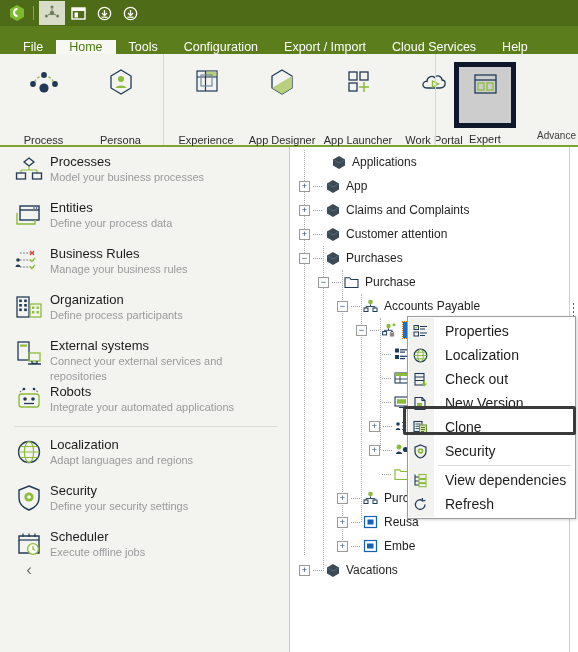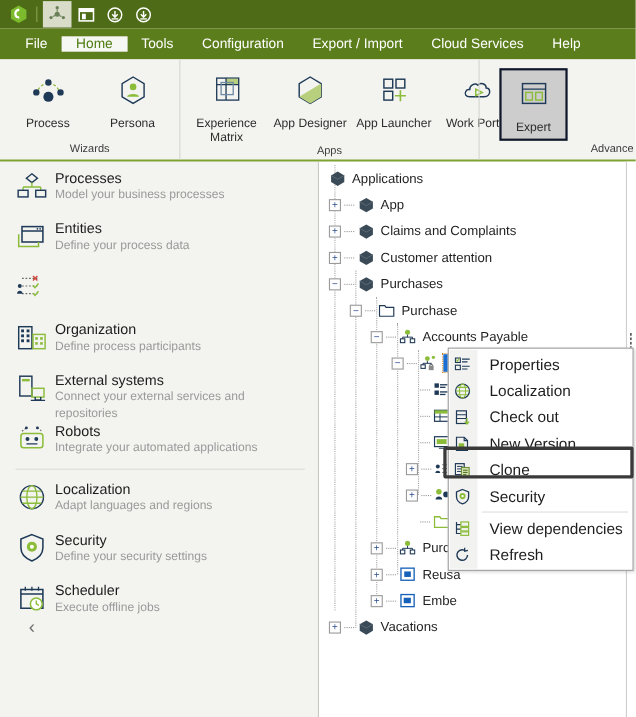--- a/index.html
+++ b/index.html
@@ -37,21 +37,21 @@
     width: 26px; height: 24px;
     display: flex; align-items: center; justify-content: center;
   }
   .tb-btn.active { background: #d8dcc8; }
 
   
   .menubar {
     height: 28px;
     background: #5b7d1c;
     display: flex;
-    align-items: center;
+    align-items: flex-end;
     padding-left: 10px;
   }
   .menu-item {
     display: flex; align-items: center;
     padding: 0 13px;
     color: #ffffff;
     font-size: 12.5px;
     white-space: nowrap;
   }
   .menu-item.selected {
@@ -85,34 +85,35 @@
     font-size: 10px;
     color: #3b3b3b;
     padding-bottom: 4px;
   }
   .rbtn {
     width: 77px;
     display: flex;
     flex-direction: column;
     align-items: center;
     padding-top: 4px;
+    gap: 28px;
   }
   .rbtn .ricon { height: 40px; display: flex; align-items: center; justify-content: center; }
   .rbtn .rlabel {
     font-size: 11px;
     color: #2d2d2d;
     text-align: center;
     line-height: 13px;
     margin-top: 2px;
     white-space: normal;
     width: 76px;
   }
   .rbtn.highlight {
     background: #cdcdcd;
-    border: 2px solid #0f172a;
+    border: 5px solid #0f172a;
     width: 62px;
     height: 66px;
     margin-top: 2px;
   }
   .rbtn.highlight .rlabel { width: 60px; }
 
   
   .body {
     position: absolute;
     top: 147px; left: 0;
@@ -482,20 +483,24 @@
       <div class="nav-item">
         <div class="nav-icon">
           <svg width="30" height="30" viewBox="0 0 30 30">
             <path d="M6 6 L20 6 M6 13 L20 13 M6 20 L20 20" stroke="#6b6b6b" stroke-width="1.1" stroke-dasharray="1.6,1.6"></path>
             <path d="M16 4 L20 8 M20 4 L16 8" stroke="#d2483c" stroke-width="1.3"></path>
             <path d="M16 12.5 L17.8 14.6 L21 10.8" stroke="#8bbd3a" stroke-width="1.3" fill="none"></path>
             <path d="M16 19.5 L17.8 21.6 L21 17.8" stroke="#8bbd3a" stroke-width="1.3" fill="none"></path>
             <circle cx="4" cy="13" r="1.8" fill="#1f3a57"></circle>
             <path d="M1.5 20 C1.5 16.5, 6.5 16.5, 6.5 20 Z" fill="#1f3a57"></path>
           </svg>
+        </div>
+        <div class="nav-text">
+          <div class="nav-title">Business Rules</div>
+          <div class="nav-sub">Manage your business rules</div>
         </div>
       </div>
 
       <div class="nav-item">
         <div class="nav-icon">
           <svg width="30" height="30" viewBox="0 0 30 30">
             <rect x="3" y="4" width="12" height="20" fill="none" stroke="#1f3a57" stroke-width="1.3"></rect>
             <g fill="#1f3a57">
               <rect x="5.2" y="6.5" width="2.6" height="2.6"></rect>
                 <rect x="10.2" y="6.5" width="2.6" height="2.6"></rect>
@@ -603,21 +608,21 @@
 
     <div class="treepanel">
       <div class="tree">
 
         <div class="vline" style="left:14px; height:405px;"></div>
         <div class="vline" style="left:33px; top:96px; height:325px;"></div>
         <div class="vline" style="left:52px; top:120px; height:276px;"></div>
         <div class="vline" style="left:71px; top:144px; height:228px;"></div>
         <div class="vline" style="left:90px; top:168px; height:132px;"></div>
 
-        <div class="tnode" style="padding-left:8px;">
+        <div class="tnode" style="padding-left:8px;margin-left:32px;">
           <div class="ticon">
             <svg width="14" height="15" viewBox="0 0 14 15">
                 <path d="M7 1 L13 4.5 L13 10.5 L7 14 L1 10.5 L1 4.5 Z" fill="#3a4a56"></path>
                 <path d="M1 4.5 L7 8 L13 4.5" fill="none" stroke="#5e6f7c" stroke-width="0.8"></path>
               </svg>
           </div>
           <span class="tlabel">Applications</span>
         </div>
 
         <div class="tnode" style="padding-left:9px;">

